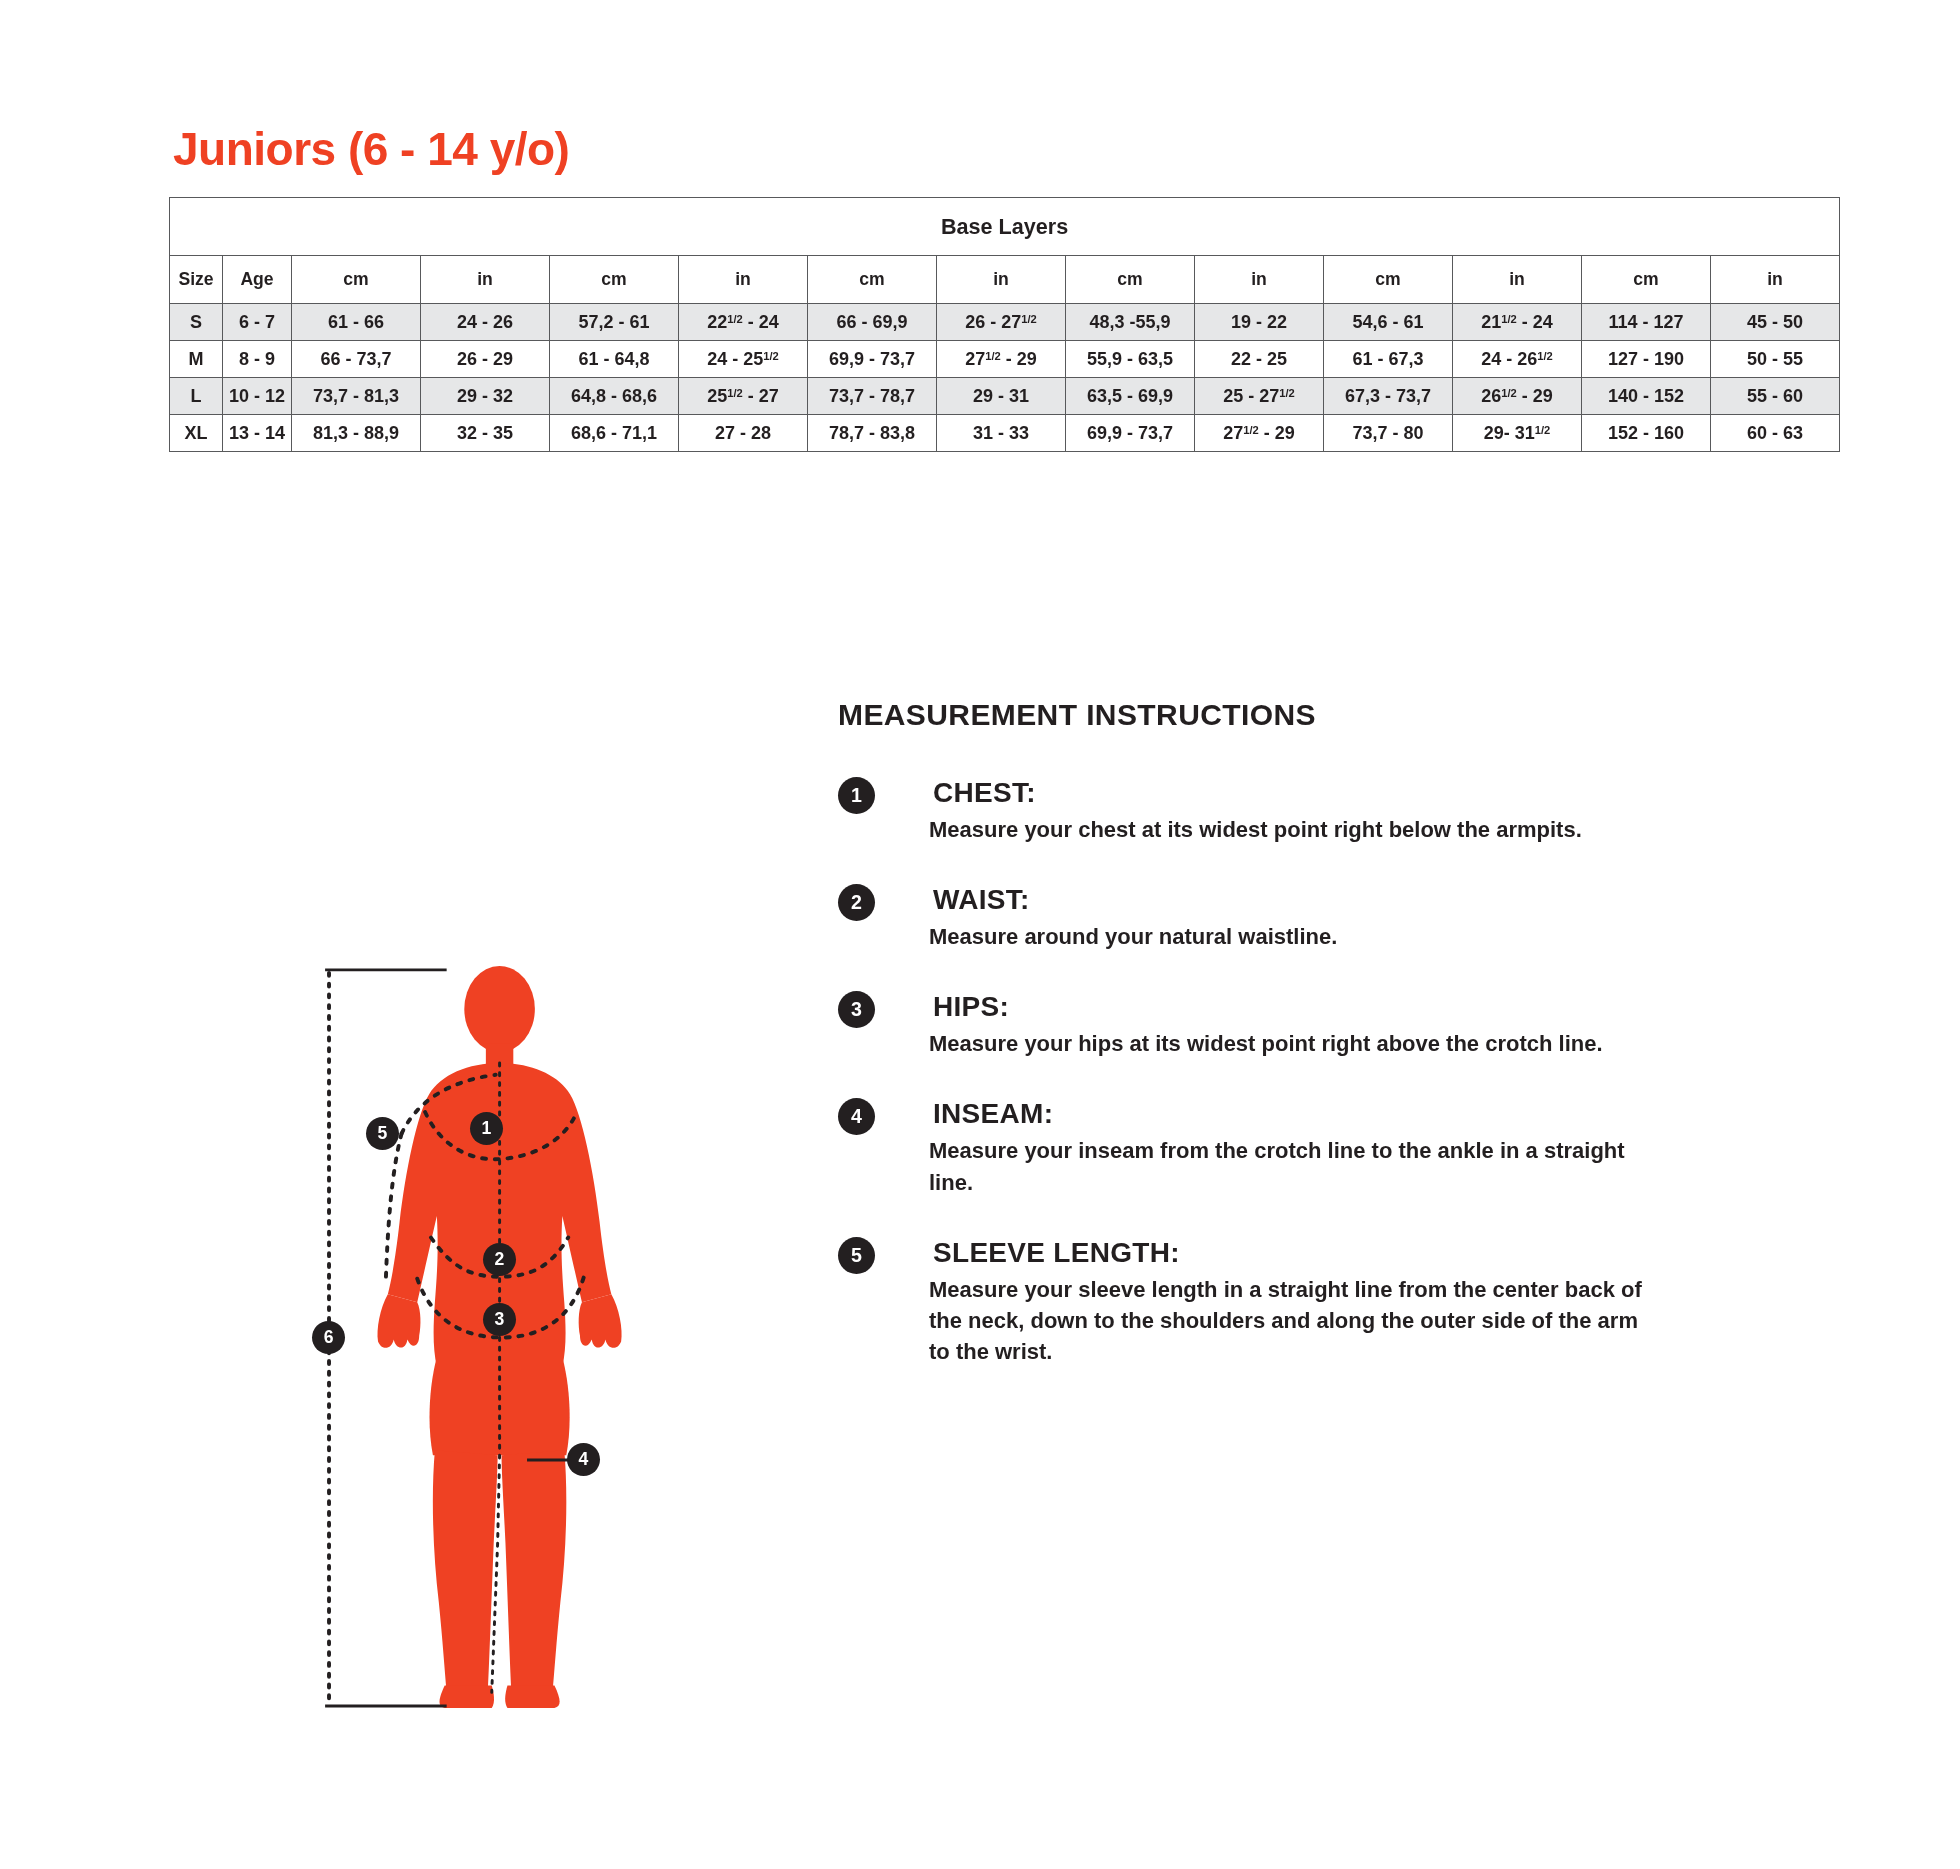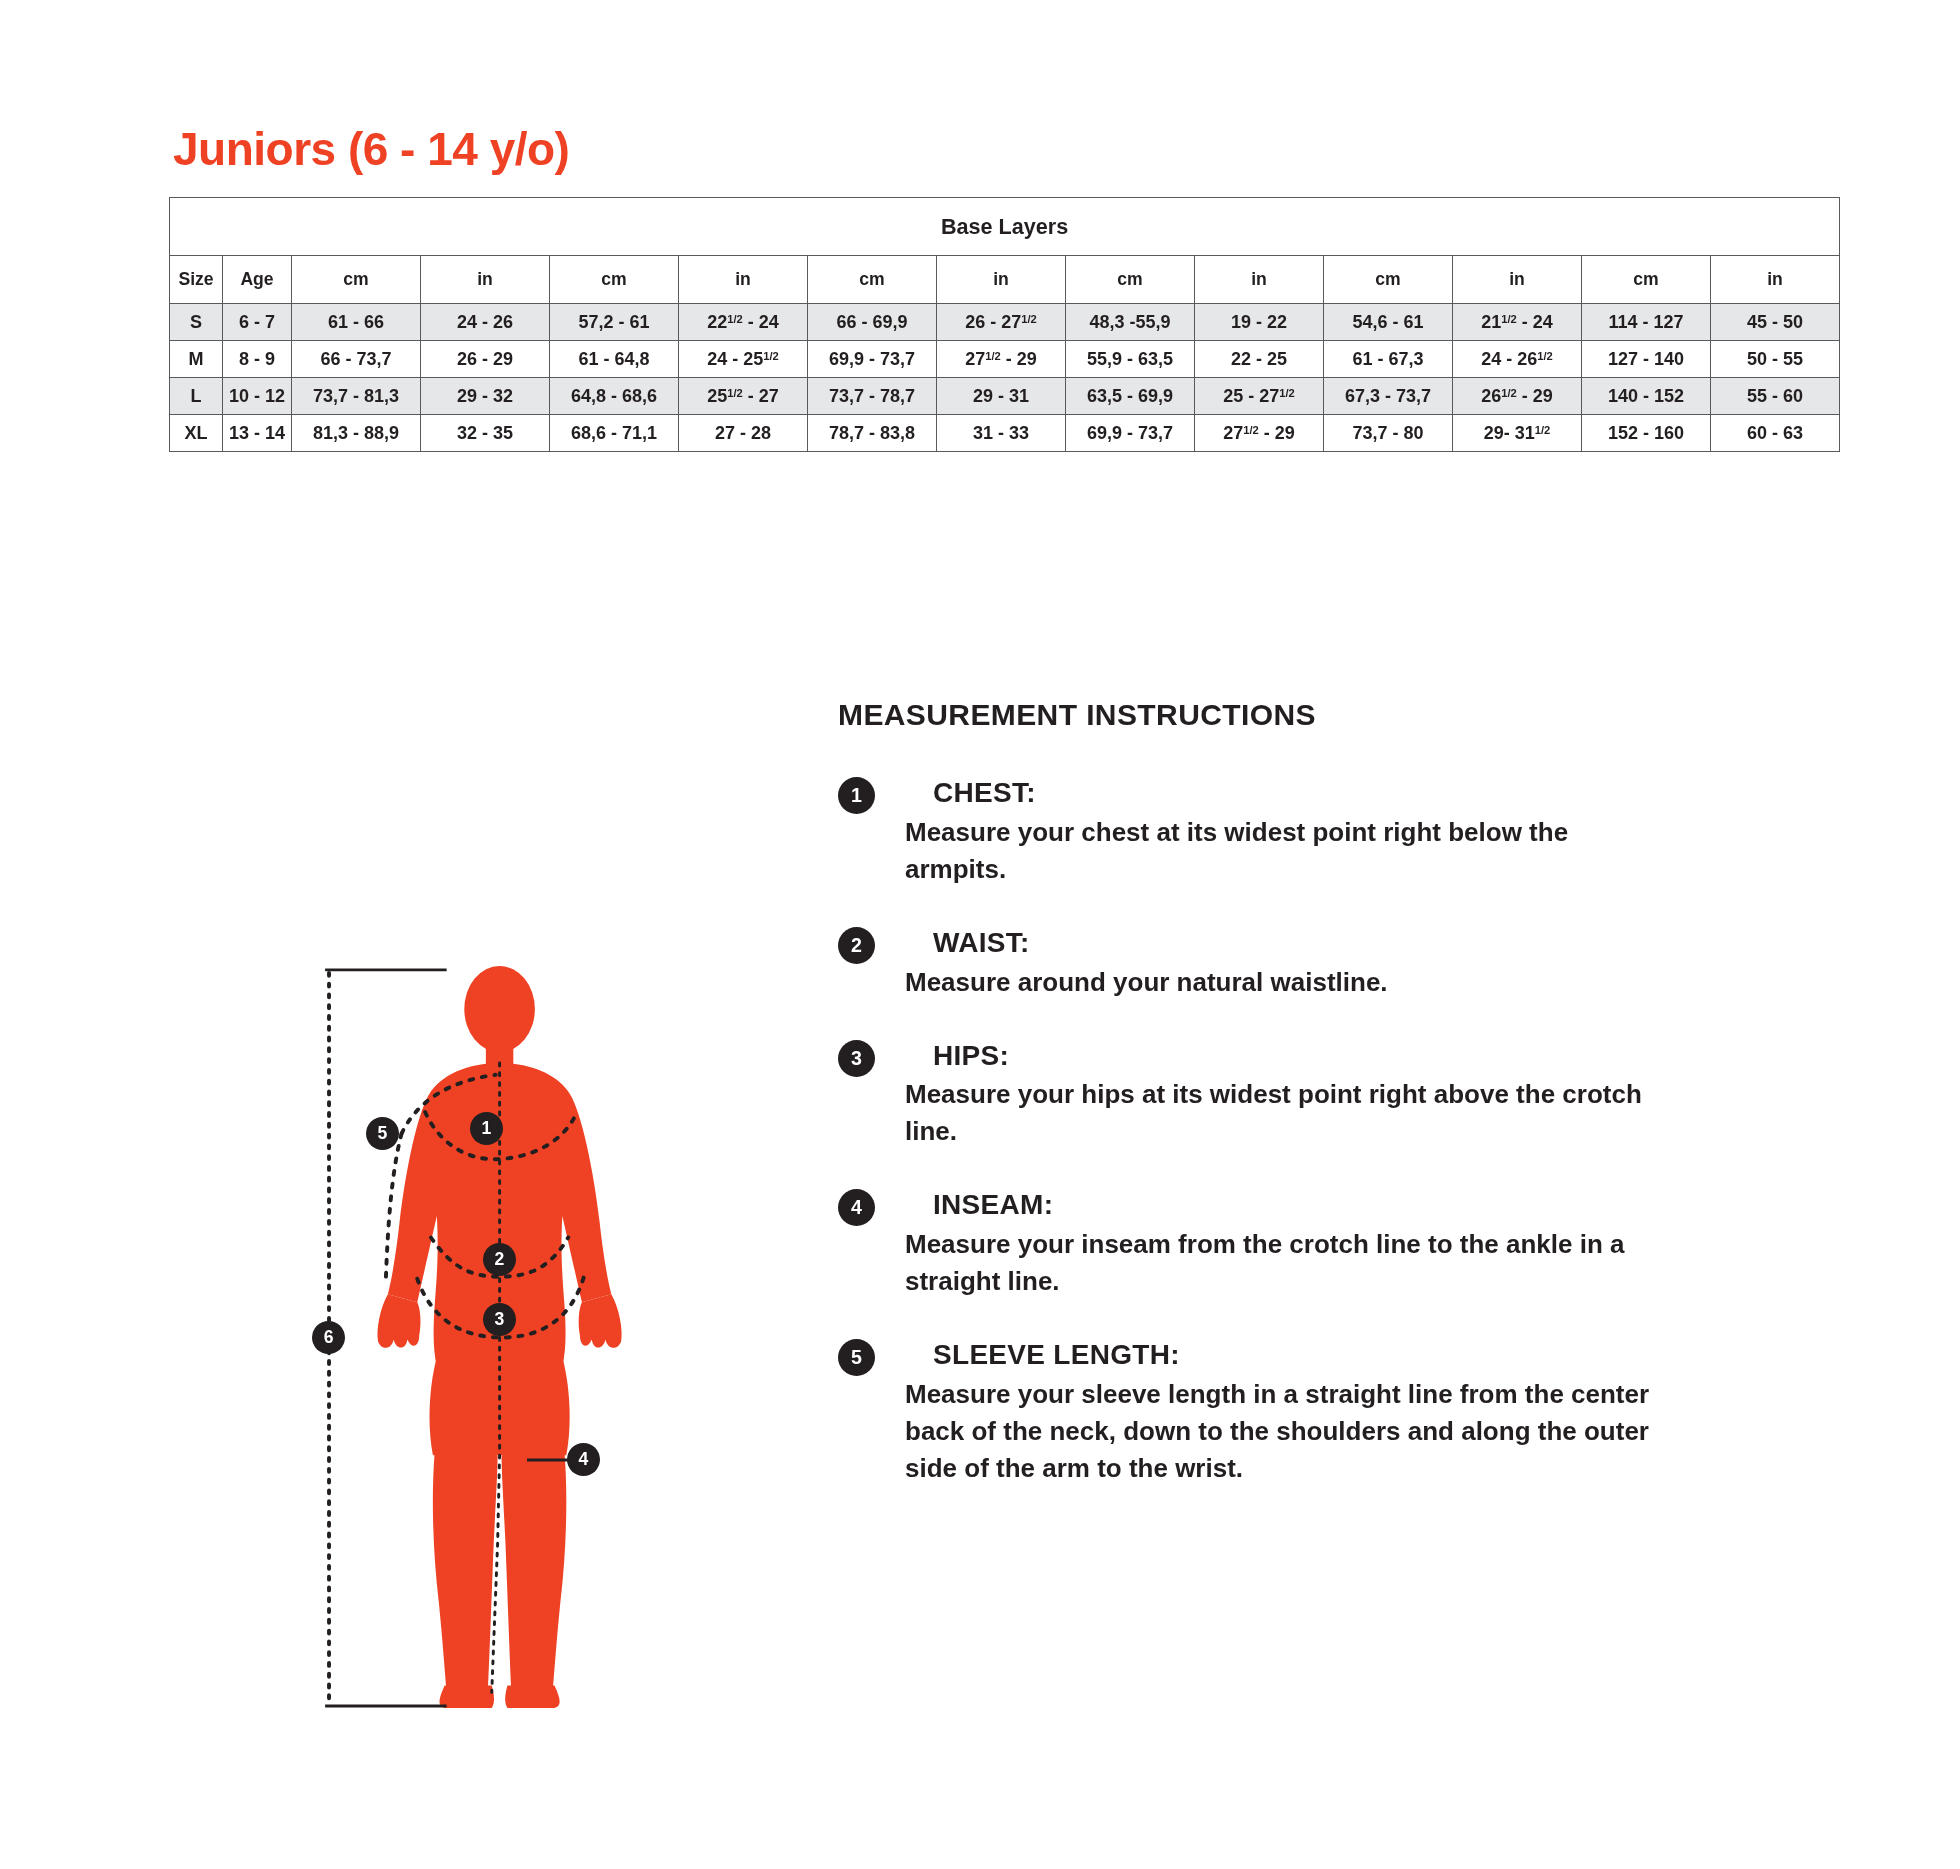--- a/index.html
+++ b/index.html
@@ -121,25 +121,26 @@
   }
   .instr-label {
     font-size: 28px;
     font-weight: bold;
     letter-spacing: 0.3px;
     color: #231f20;
     line-height: 1.25;
     margin-left: 28px;
   }
   .instr-text {
-    font-size: 26px;
+    font-size: 22px;
     font-weight: bold;
     color: #231f20;
     line-height: 1.42;
     margin-top: 3.9px;
+    margin-left: 24px;
   }
 
   
   .figure {
     position: absolute;
     left: 323px;
     top: 965px;
     width: 461px;
     height: 745px;
   }
@@ -227,21 +228,21 @@
           <td>66 - 73,7</td>
           <td>26 - 29</td>
           <td>61 - 64,8</td>
           <td>24 - 25<sup>1/2</sup></td>
           <td>69,9 - 73,7</td>
           <td>27<sup>1/2</sup> - 29</td>
           <td>55,9 - 63,5</td>
           <td>22 - 25</td>
           <td>61 - 67,3</td>
           <td>24 - 26<sup>1/2</sup></td>
-          <td>127 - 140</td>
+          <td>127 - 190</td>
           <td>50 - 55</td>
         </tr>
 
         <tr class="data-row shaded">
           <td>L</td>
           <td>10 - 12</td>
           <td>73,7 - 81,3</td>
           <td>29 - 32</td>
           <td>64,8 - 68,6</td>
           <td>25<sup>1/2</sup> - 27</td>

